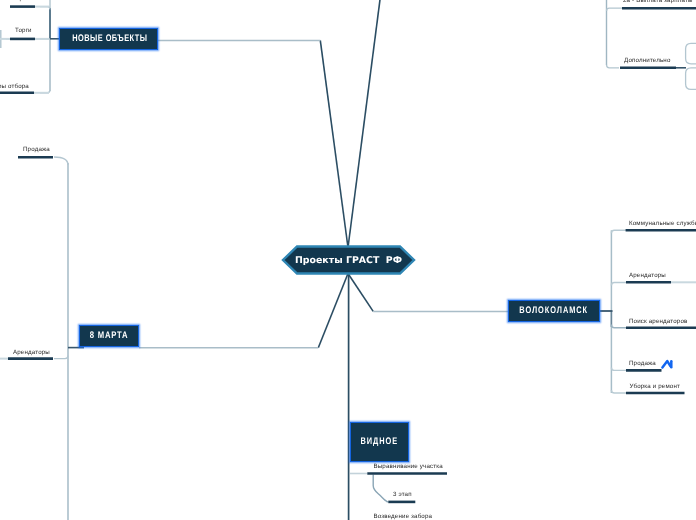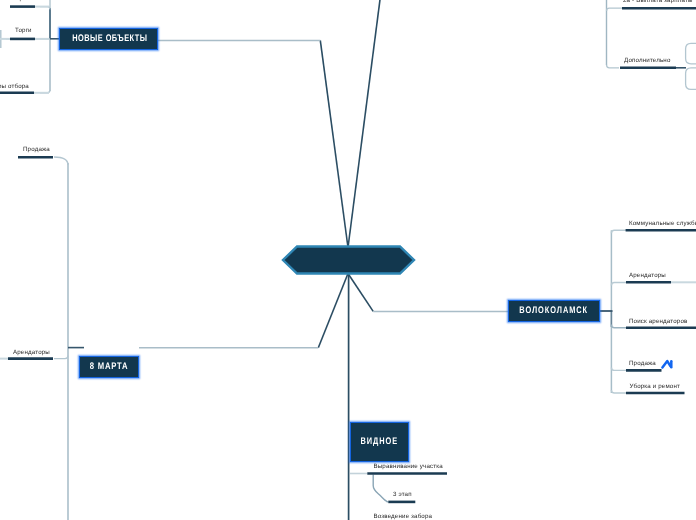--- a/index.html
+++ b/index.html
@@ -109,32 +109,35 @@
     <g fill="none" stroke="#1266f0" stroke-width="2.5" stroke-linecap="round" stroke-linejoin="round">
       <path d="M662.4,367.4 L667.3,361.1 L670.4,366.1"></path>
       <path d="M671.3,361.2 L671.3,367.3"></path>
     </g>
   </svg>
 
   <div class="pill" style="left:59px;top:28px;width:99px;height:22px;font-size:9.6px;">
     <span>НОВЫЕ ОБЪЕКТЫ</span>
   </div>
 
-  <div class="pill" style="left:79px;top:356px;width:60px;height:22px;font-size:9.6px;--ls:0.95px;--sx:0.8;--dx:0px;">
+  <div class="pill" style="left:79px;top:325px;width:60px;height:22px;font-size:9.6px;--ls:0.95px;--sx:0.8;--dx:0px;">
     <span>8 МАРТА</span>
   </div>
 
   <div class="pill" style="left:508px;top:300px;width:92px;height:22px;font-size:9.6px;--ls:1.25px;--sx:0.77;--dx:0px;">
     <span>ВОЛОКОЛАМСК</span>
   </div>
 
   <div class="pill" style="left:350px;top:422px;width:59px;height:40px;font-size:9.6px;--ls:1.2px;--sx:0.77;--dx:0px;">
     <span>ВИДНОЕ</span>
   </div>
 
+  <div class="hexwrap" style="left:283px;top:246px;width:131px;height:28px;">
+    <div class="hexlabel" style="font-family:'DejaVu Sans',sans-serif;font-size:9.4px;letter-spacing:0px;">Проекты ГРАСТ  РФ</div>
+  </div>
 
   <div class="lbl" style="left:16px;top:-4px;">Цена</div>
   <div class="lbl" style="left:15px;top:28px;">Торги</div>
   <div class="lbl" style="left:-2px;top:84px;">ры отбора</div>
   <div class="lbl" style="left:23px;top:147px;">Продажа</div>
   <div class="lbl" style="left:13px;top:349.5px;">Арендаторы</div>
   <div class="lbl" style="left:623px;top:-2.2px;">2а - Выплата зарплаты</div>
   <div class="lbl" style="left:624px;top:57.5px;">Дополнительно</div>
   <div class="lbl" style="left:629px;top:221px;">Коммунальные службы</div>
   <div class="lbl" style="left:629px;top:273px;">Арендаторы</div>

